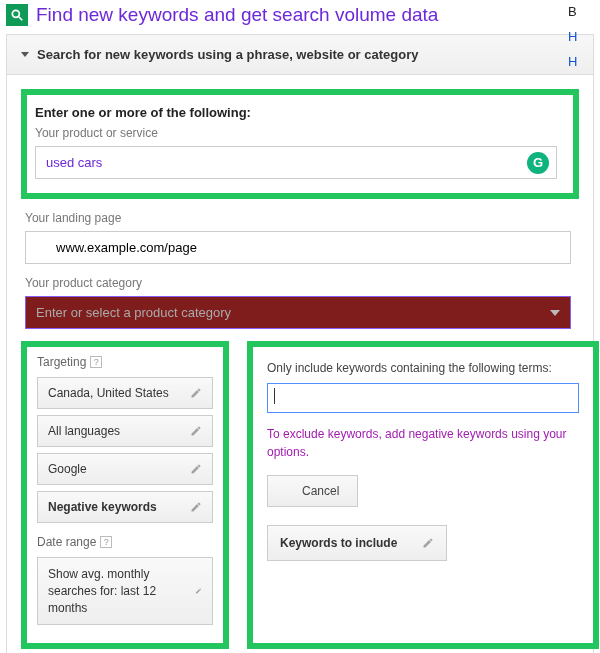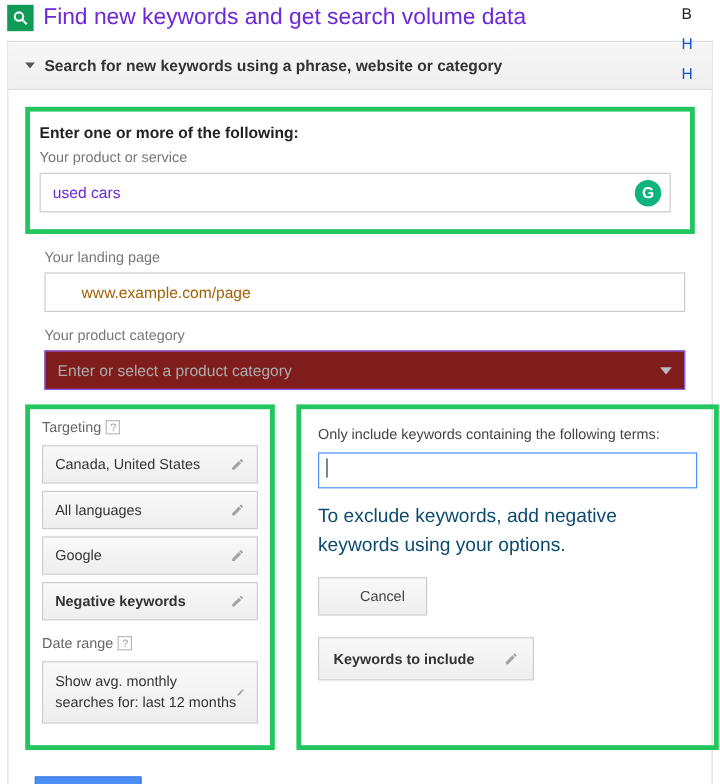--- a/index.html
+++ b/index.html
@@ -10,44 +10,44 @@
 .title { color: #6d28d9; font-size: 19px; font-weight: 400; }
 .right-col { position: absolute; top: 0; right: 0; width: 40px; font-size: 13px; }
 .right-col div { padding: 4px 0 6px 8px; }
 .r1 { color: #222; }
 .r2, .r3 { color: #1155cc; }
 .panel { border: 1px solid #ddd; margin: 0 6px; }
 .panel-head { background: linear-gradient(#f7f7f7,#efefef); border-bottom: 1px solid #ddd; padding: 12px 14px; display: flex; align-items: center; }
 .caret { width: 0; height: 0; border-left: 4px solid transparent; border-right: 4px solid transparent; border-top: 5px solid #555; margin-right: 8px; }
 .panel-head span { font-size: 13px; font-weight: bold; color: #333; }
 .panel-body { padding: 14px 14px 16px 14px; position: relative; }
-.red-box { border: 4px solid #22c55e; }
+.red-box { border: 6px solid #22c55e; }
 .red-1 { padding: 10px 16px 14px 8px; margin-bottom: 12px; }
 .sec-title { font-weight: bold; font-size: 13px; color: #222; margin-bottom: 6px; }
 .sublabel { font-size: 12px; color: #777; margin-bottom: 6px; }
 .input { width: 100%; border: 1px solid #ccc; padding: 8px 10px; font-size: 13px; color: #6d28d9; background: #fff; position: relative; }
-.input.placeholder { color: #a16207; padding-left: 30px; }
+.input.placeholder { color: #000000; padding-left: 30px; }
 .prod-input-wrap { position: relative; }
 .g-badge { position: absolute; right: 8px; top: 50%; transform: translateY(-50%); width: 22px; height: 22px; border-radius: 50%; background: #0fb37d; color: #fff; display: flex; align-items: center; justify-content: center; font-weight: bold; font-size: 13px; }
-.field-block { margin: 0 8px 12px 16px; }
+.field-block { margin: 0 8px 12px 4px; }
 .select { width: 100%; border: 1px solid #8b5cf6; padding: 8px 10px; font-size: 13px; color: #aaa; background: #7f1d1d; display: flex; justify-content: space-between; align-items: center; }
 .sel-caret { width: 0; height: 0; border-left: 5px solid transparent; border-right: 5px solid transparent; border-top: 6px solid #bbb; }
 .bottom { display: flex; gap: 18px; margin-top: 6px; }
 .targeting { width: 208px; }
 .red-2 { padding: 8px 10px 12px 10px; }
 .grp-title { font-size: 12px; color: #666; margin-bottom: 8px; display: flex; align-items: center; gap: 4px; }
 .help { width: 12px; height: 12px; border: 1px solid #bbb; color: #999; font-size: 9px; display: inline-flex; align-items: center; justify-content: center; }
 .pill { background: linear-gradient(#f9f9f9,#eee); border: 1px solid #ccc; padding: 8px 10px; font-size: 12px; color: #333; display: flex; justify-content: space-between; align-items: center; margin-bottom: 6px; }
 .pill.bold { font-weight: bold; }
 .pencil { width: 12px; height: 12px; opacity: 0.5; }
 .red-3 { flex: 1; padding: 14px 14px 12px 14px; position: relative; margin-right: -20px; }
 .filter-label { font-size: 12px; color: #444; margin-bottom: 8px; }
 .blue-input { border: 1px solid #4d90fe; height: 30px; width: 100%; padding: 4px 6px; }
 .blue-input .cursor { border-left: 1px solid #333; height: 16px; display: inline-block; }
-.hint { font-size: 16px; color: #0c4a6e; margin: 12px 0 14px 0; line-height: 1.5; }
+.hint { font-size: 12px; color: #a21caf; margin: 12px 0 14px 0; line-height: 1.5; }
 .btn-row { display: flex; gap: 12px; margin-bottom: 18px; }
 .btn { padding: 8px 18px; font-size: 12px; border: 1px solid transparent; cursor: pointer; }
 .btn-primary { background: #4d8df6; color: #fff; font-weight: bold; border-color: #3a7de0; }
 .btn-default { background: linear-gradient(#f9f9f9,#eee); color: #444; border-color: #ccc; padding-left: 34px; }
 .kw-include { background: linear-gradient(#f9f9f9,#eee); border: 1px solid #ccc; padding: 10px 12px; font-size: 12px; font-weight: bold; color: #333; width: 180px; display: flex; justify-content: space-between; align-items: center; }
 .get-ideas { background: #4d8df6; color: #fff; border: 1px solid #3a7de0; padding: 9px 18px; font-size: 12px; margin: 22px 0 2px 8px; display: inline-block; }
 .date-block { margin-top: 12px; }
 .container { position: relative; width: 600px; overflow: hidden; }
 </style>
 </head>

